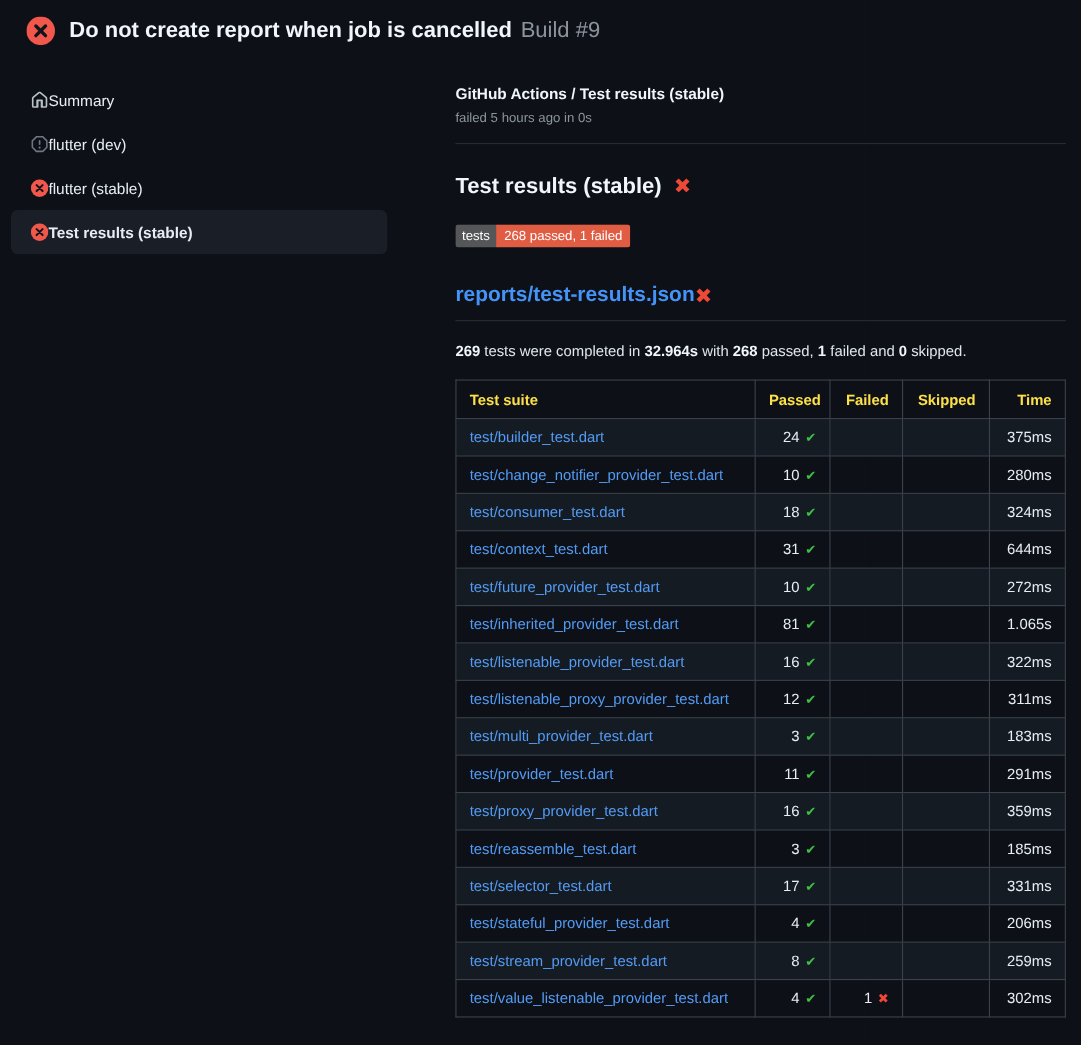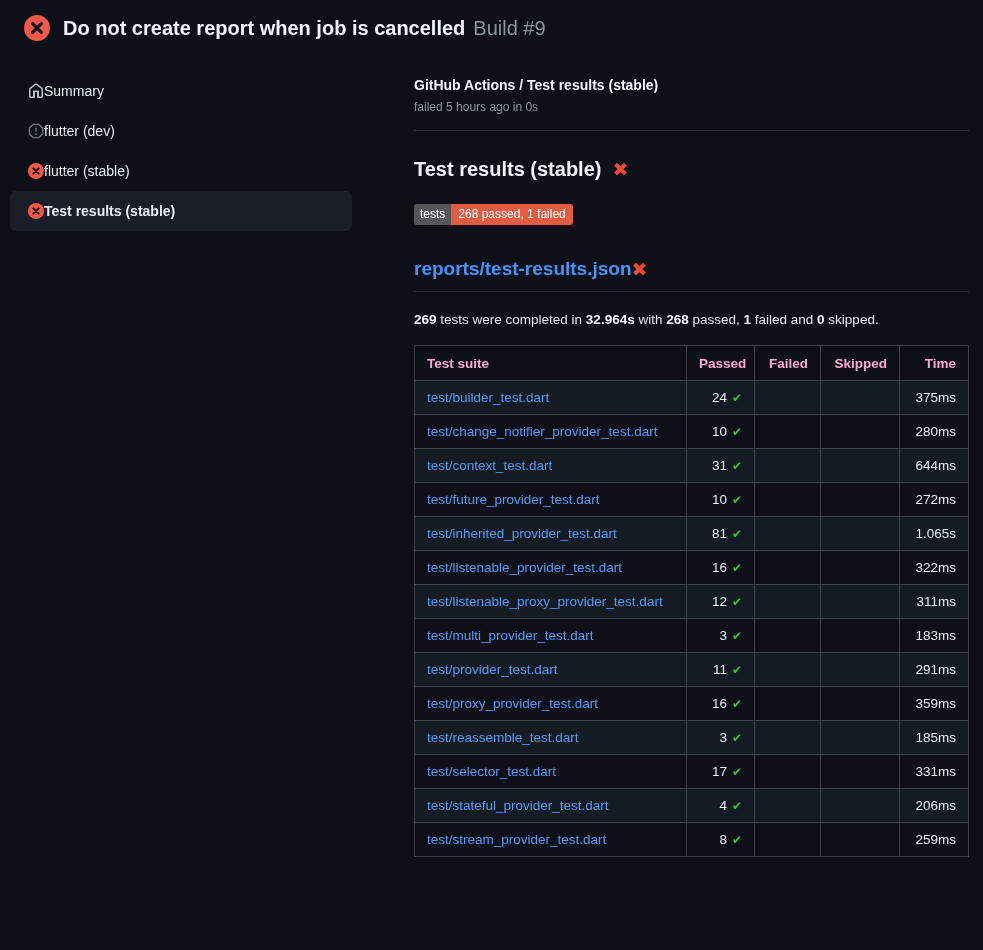--- a/index.html
+++ b/index.html
@@ -56,21 +56,21 @@
 
   .summary-line { font-size:13.5px; margin-top:20px; color:#dfe6ec; }
   .summary-line b { color:#f0f6fc; }
 
   
   table { border-collapse:collapse; table-layout:fixed; width:554px;
           margin-top:18px; font-size:13.5px; }
   th, td { border:1px solid var(--border); padding:0 12px; height:35px;
            overflow:hidden; white-space:nowrap; }
   td { height:34px; }
-  th { font-weight:700; text-align:right; color:#f9a8d4; }
+  th { font-weight:700; text-align:right; color:#fde047; }
   th:first-child { text-align:left; }
   tbody tr:nth-child(odd) { background:#151b23; }
   td.num, td.time { text-align:right; color:#e6edf3; }
   a.suite { color:var(--table_link); text-decoration:none; }
   .check { color:var(--success); font-size:12px; margin-left:5px;
            font-family:"DejaVu Sans",sans-serif; }
   .cross { color:var(--danger); font-size:12px; margin-left:5px;
            font-family:"DejaVu Sans",sans-serif; }
 </style>
 </head>
@@ -172,20 +172,27 @@
               <td class="time">375ms</td>
             </tr>
             <tr>
               <td class="col-suite"><a href="#" class="suite">test/change_notifier_provider_test.dart</a></td>
               <td class="num">10<span class="check">✔</span></td>
               <td class="num"></td>
               <td class="num"></td>
               <td class="time">280ms</td>
             </tr>
             <tr>
+              <td class="col-suite"><a href="#" class="suite">test/consumer_test.dart</a></td>
+              <td class="num">18<span class="check">✔</span></td>
+              <td class="num"></td>
+              <td class="num"></td>
+              <td class="time">324ms</td>
+            </tr>
+            <tr>
               <td class="col-suite"><a href="#" class="suite">test/context_test.dart</a></td>
               <td class="num">31<span class="check">✔</span></td>
               <td class="num"></td>
               <td class="num"></td>
               <td class="time">644ms</td>
             </tr>
             <tr>
               <td class="col-suite"><a href="#" class="suite">test/future_provider_test.dart</a></td>
               <td class="num">10<span class="check">✔</span></td>
               <td class="num"></td>
@@ -254,18 +261,25 @@
               <td class="num"></td>
               <td class="num"></td>
               <td class="time">206ms</td>
             </tr>
             <tr>
               <td class="col-suite"><a href="#" class="suite">test/stream_provider_test.dart</a></td>
               <td class="num">8<span class="check">✔</span></td>
               <td class="num"></td>
               <td class="num"></td>
               <td class="time">259ms</td>
+            </tr>
+            <tr>
+              <td class="col-suite"><a href="#" class="suite">test/value_listenable_provider_test.dart</a></td>
+              <td class="num">4<span class="check">✔</span></td>
+              <td class="num">1<span class="cross">✖</span></td>
+              <td class="num"></td>
+              <td class="time">302ms</td>
             </tr>
           </tbody>
       </table>
     </main>
   </div>
 </div>
 
 </body></html>

